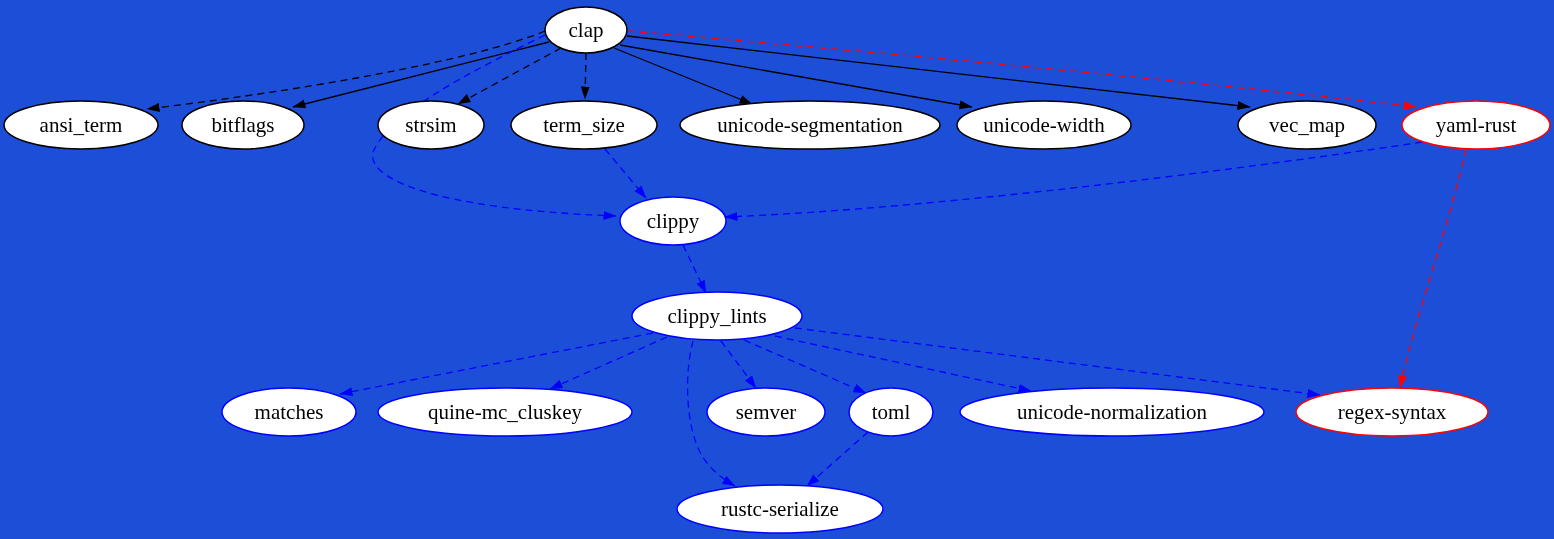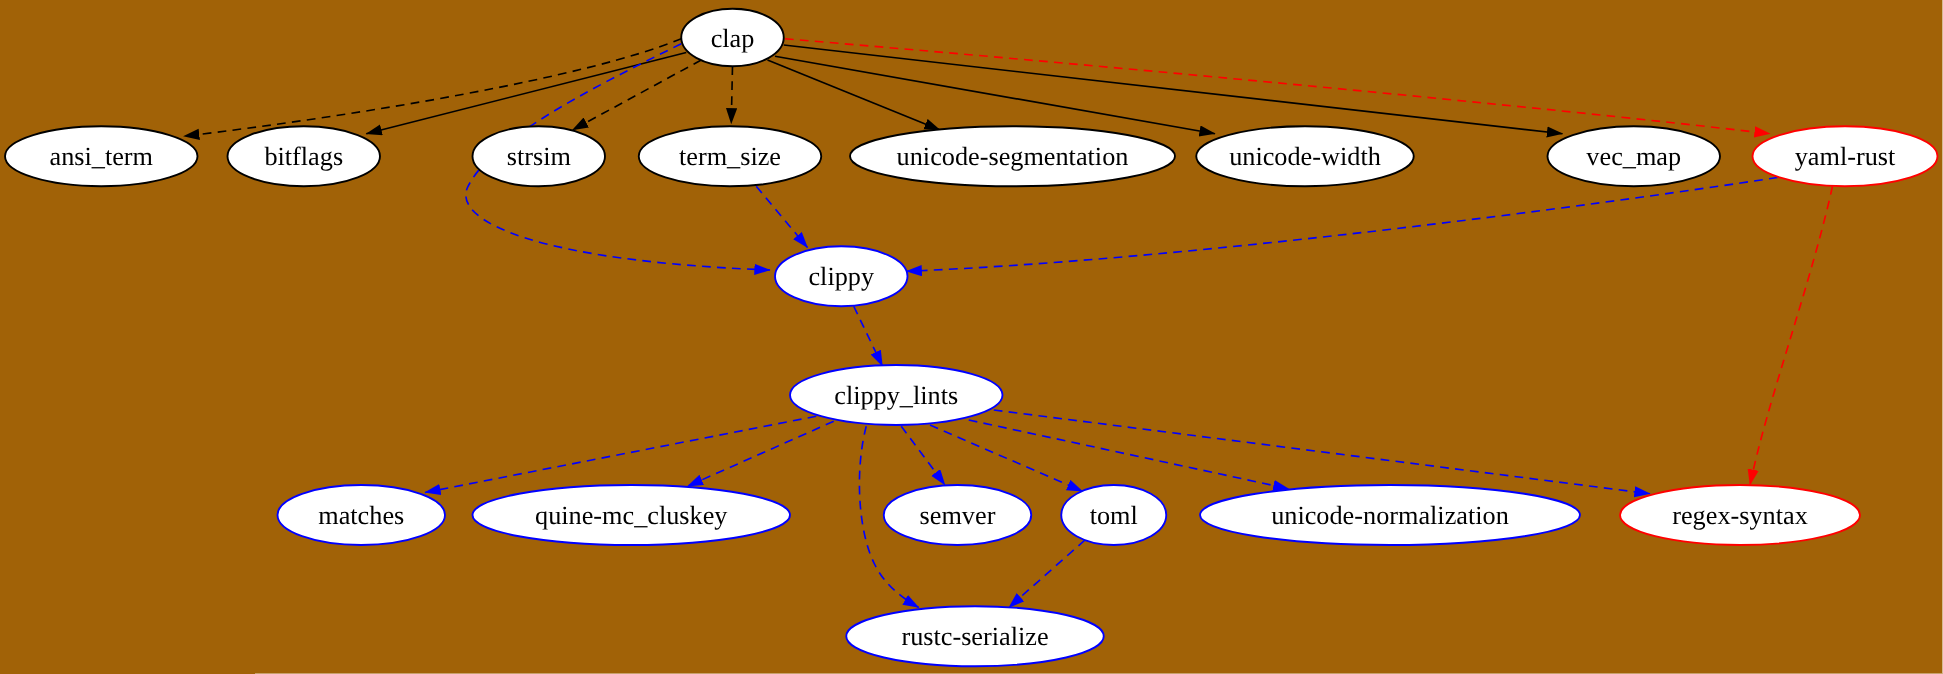--- a/index.html
+++ b/index.html
@@ -5,21 +5,21 @@
   html, body {
     margin: 0;
     padding: 0;
     background: #ffffff;
     font-family: "Liberation Serif", "DejaVu Serif", serif;
   }
   .canvas {
     position: relative;
     width: 1554px;
     height: 539px;
-    background: #a16207;
+    background: #1d4ed8;
     overflow: hidden;
   }
   svg { display: block; }
   .node-label {
     font-family: "Liberation Serif", "DejaVu Serif", serif;
     font-size: 21px;
     fill: #000000;
     text-anchor: middle;
   }
   .edge { fill: none; stroke-width: 1.3px; }

